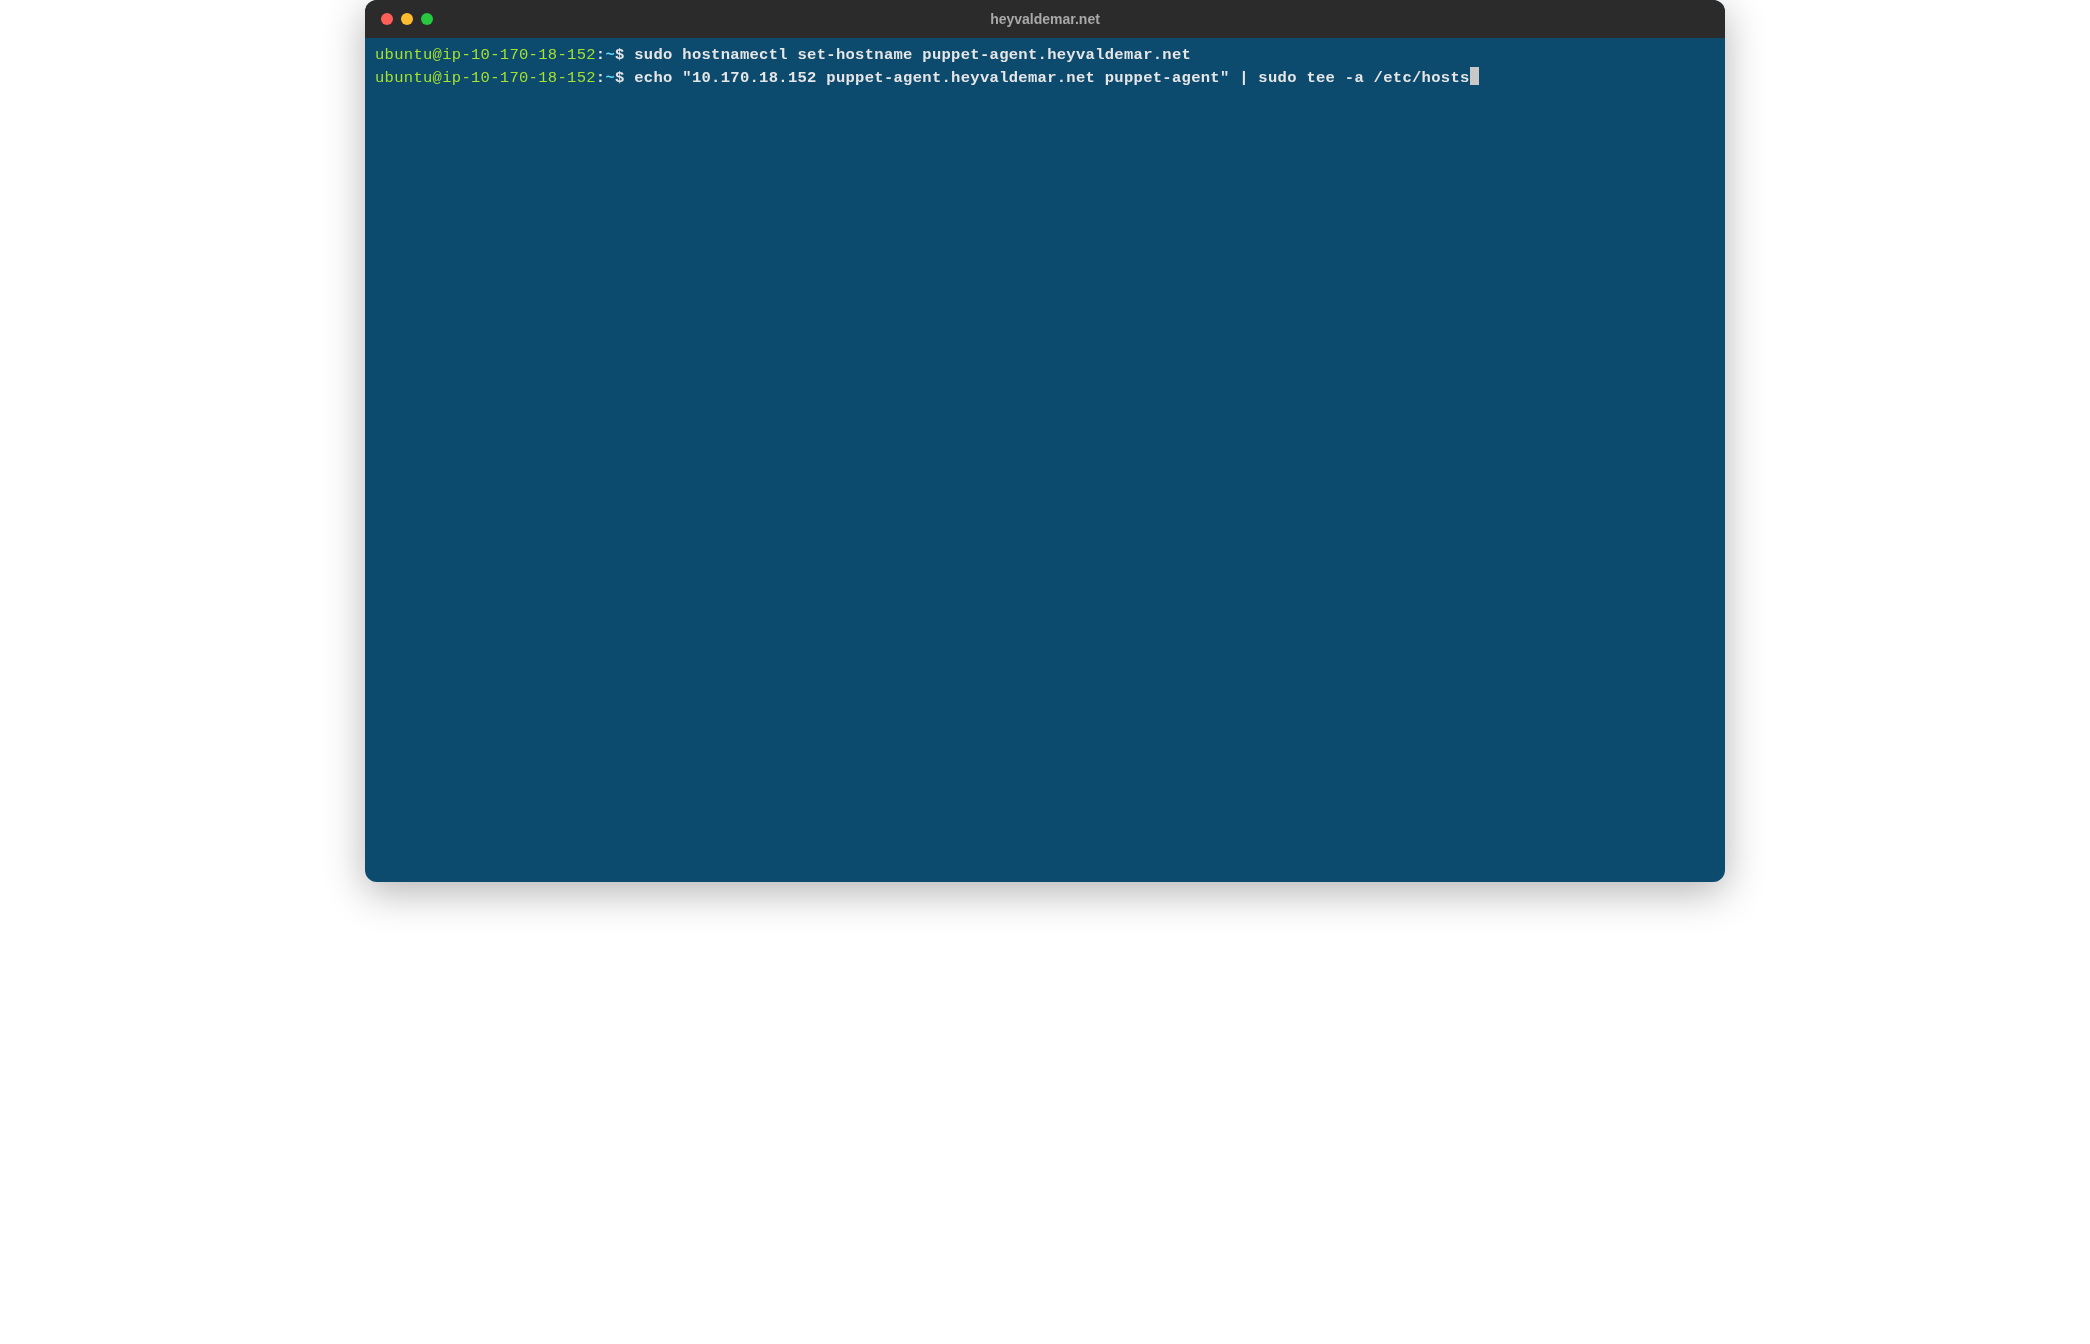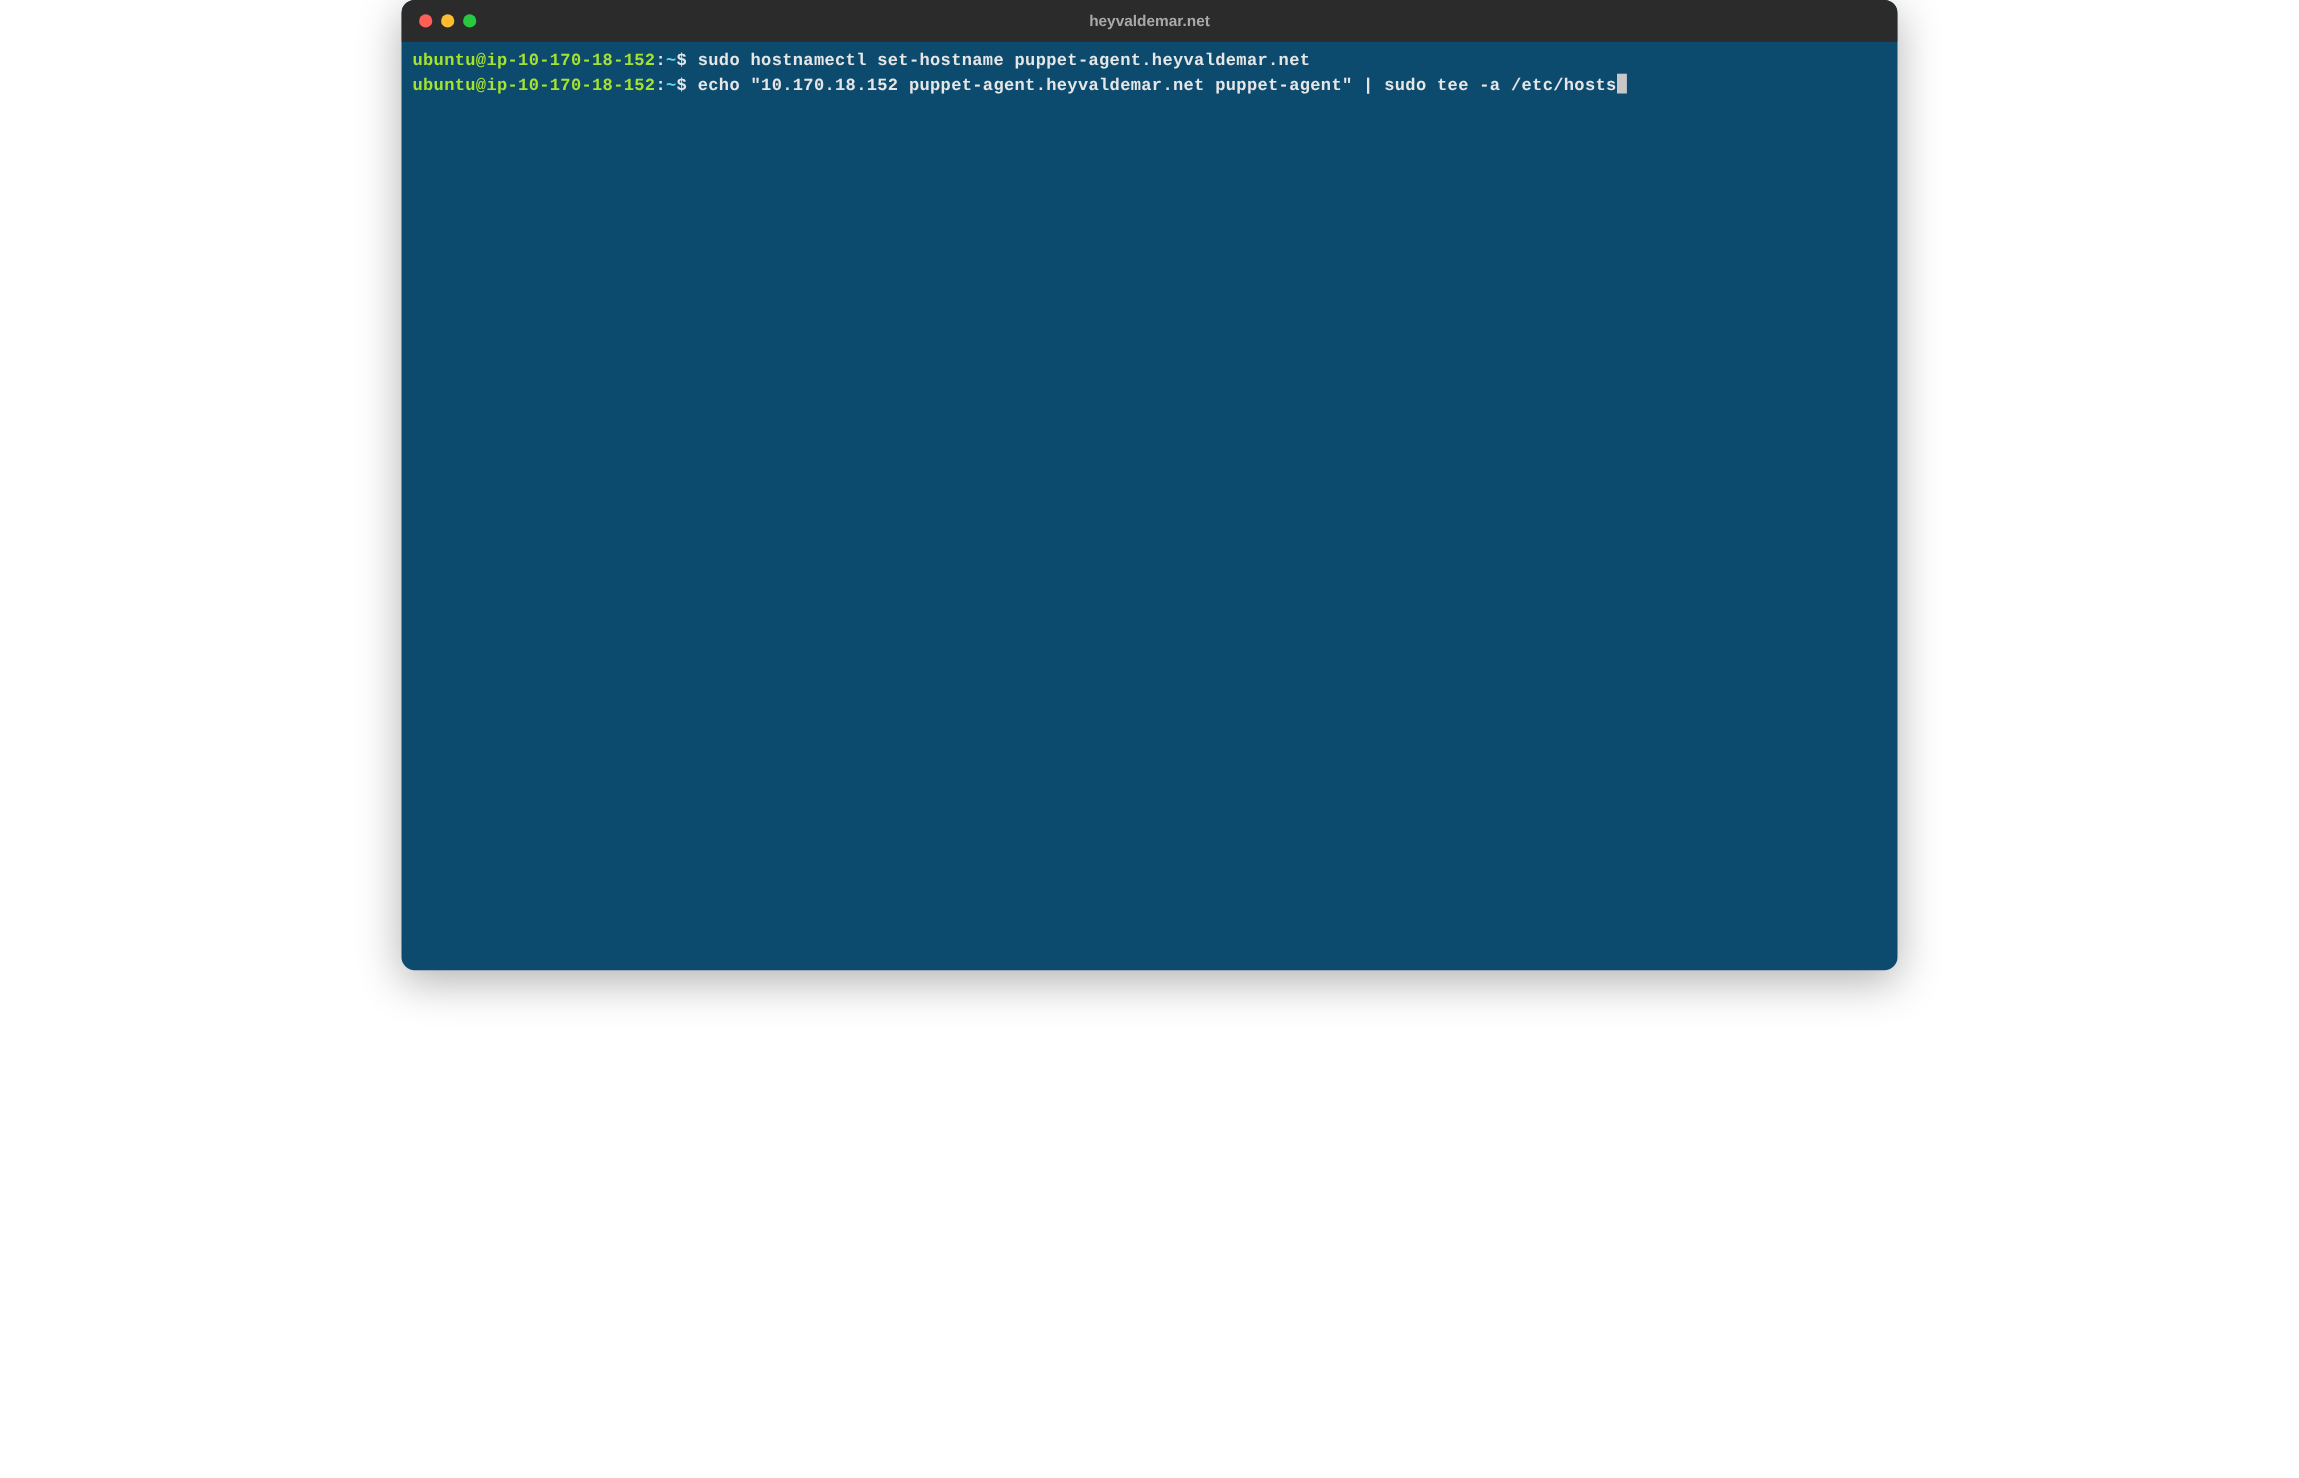--- a/index.html
+++ b/index.html
@@ -65,21 +65,21 @@
       flex: 1;
       padding: 6px 10px;
       font-size: 15.5px;
       line-height: 1.5;
       letter-spacing: 0.3px;
       white-space: pre;
       overflow: hidden;
     }
     .prompt-user {
       color: #a6e22e;
-      font-weight: bold;
+      font-weight: normal;
     }
     .prompt-colon {
       color: #e6e6e6;
       font-weight: bold;
     }
     .prompt-tilde {
       color: #66d9ef;
       font-weight: bold;
     }
     .prompt-dollar {

